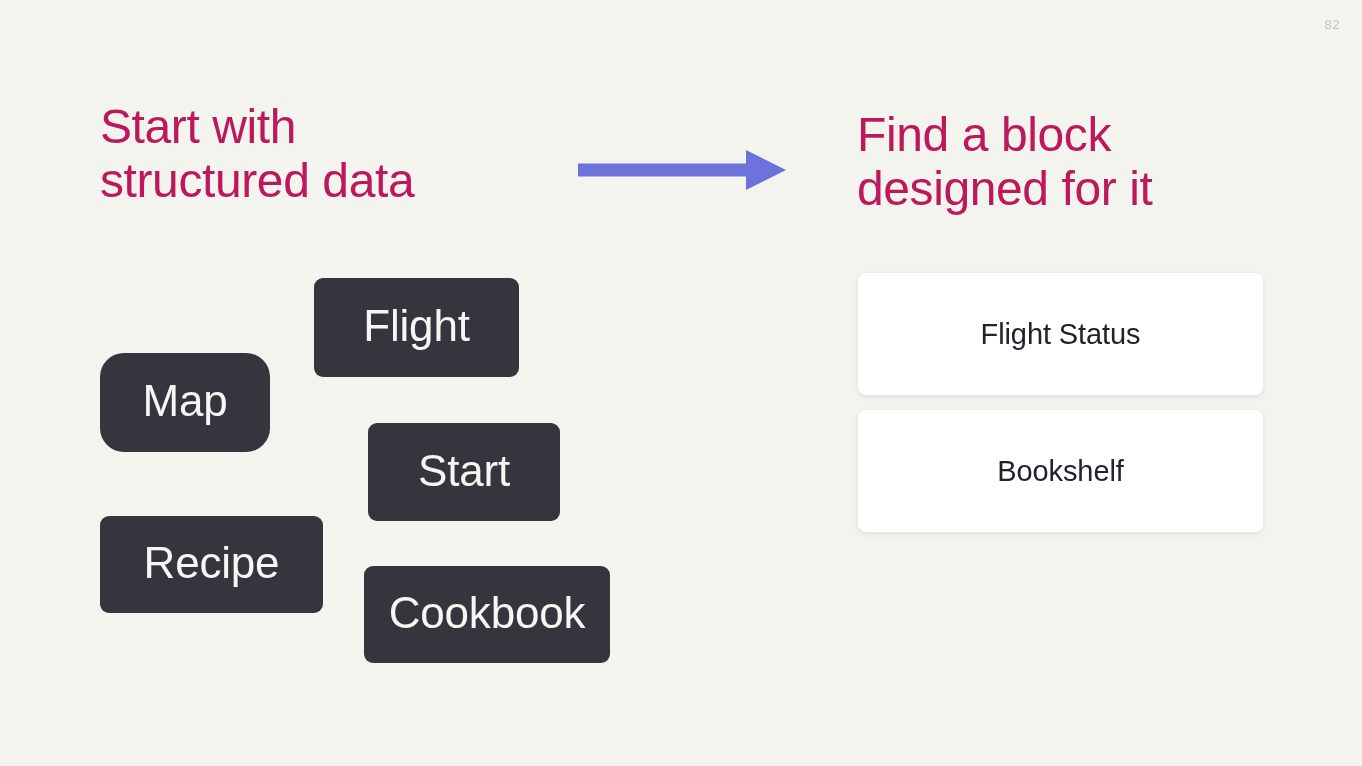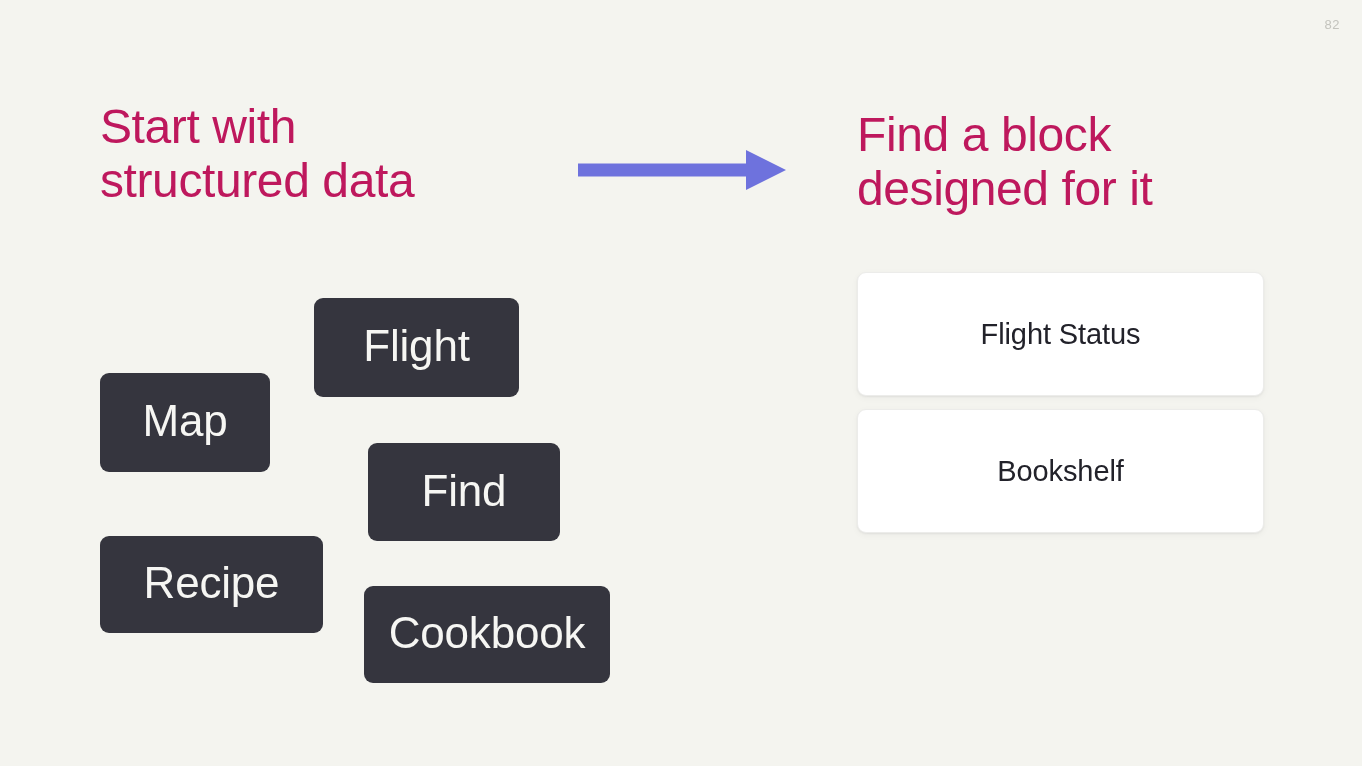--- a/index.html
+++ b/index.html
@@ -65,25 +65,24 @@
     border-radius: 9px;
     color: #f6f6f3;
     font-size: 44px;
     font-weight: 400;
     letter-spacing: -0.2px;
     display: flex;
     align-items: center;
     justify-content: center;
     line-height: 1;
     padding-bottom: 3px;
-    margin-top: 20px;
   }
 
   .chip-flight  { left: 314px; top: 278px; width: 205px; height: 99px; }
-  .chip-map     { left: 100px; top: 353px; width: 170px; height: 99px; }
+  .chip-map     { left: 100px; top: 353px; width: 170px; height: 99px; border-radius: 24px; }
   .chip-book    { left: 368px; top: 423px; width: 192px; height: 98px; }
   .chip-recipe  { left: 100px; top: 516px; width: 223px; height: 97px; }
   .chip-product { left: 364px; top: 566px; width: 246px; height: 97px; }
 
   
   .cards {
     position: absolute;
     left: 857px;
     top: 272px;
     width: 407px;
@@ -125,21 +124,21 @@
   <div class="arrow">
     <svg width="208" height="46" viewBox="0 0 208 46" xmlns="http://www.w3.org/2000/svg">
       <path d="M0 16.5 H168 V3 L208 23 L168 43 V29.5 H0 Z" fill="#6E72DD"></path>
     </svg>
   </div>
 
   <div class="chip chip-flight">Flight</div>
 
   <div class="chip chip-map">Map</div>
 
-  <div class="chip chip-book">Find</div>
+  <div class="chip chip-book">Start</div>
 
   <div class="chip chip-recipe">Recipe</div>
 
   <div class="chip chip-product">Cookbook</div>
 
   <div class="cards">
     <div class="card">Flight Status</div>
 
 
     <div class="card">Bookshelf</div>

